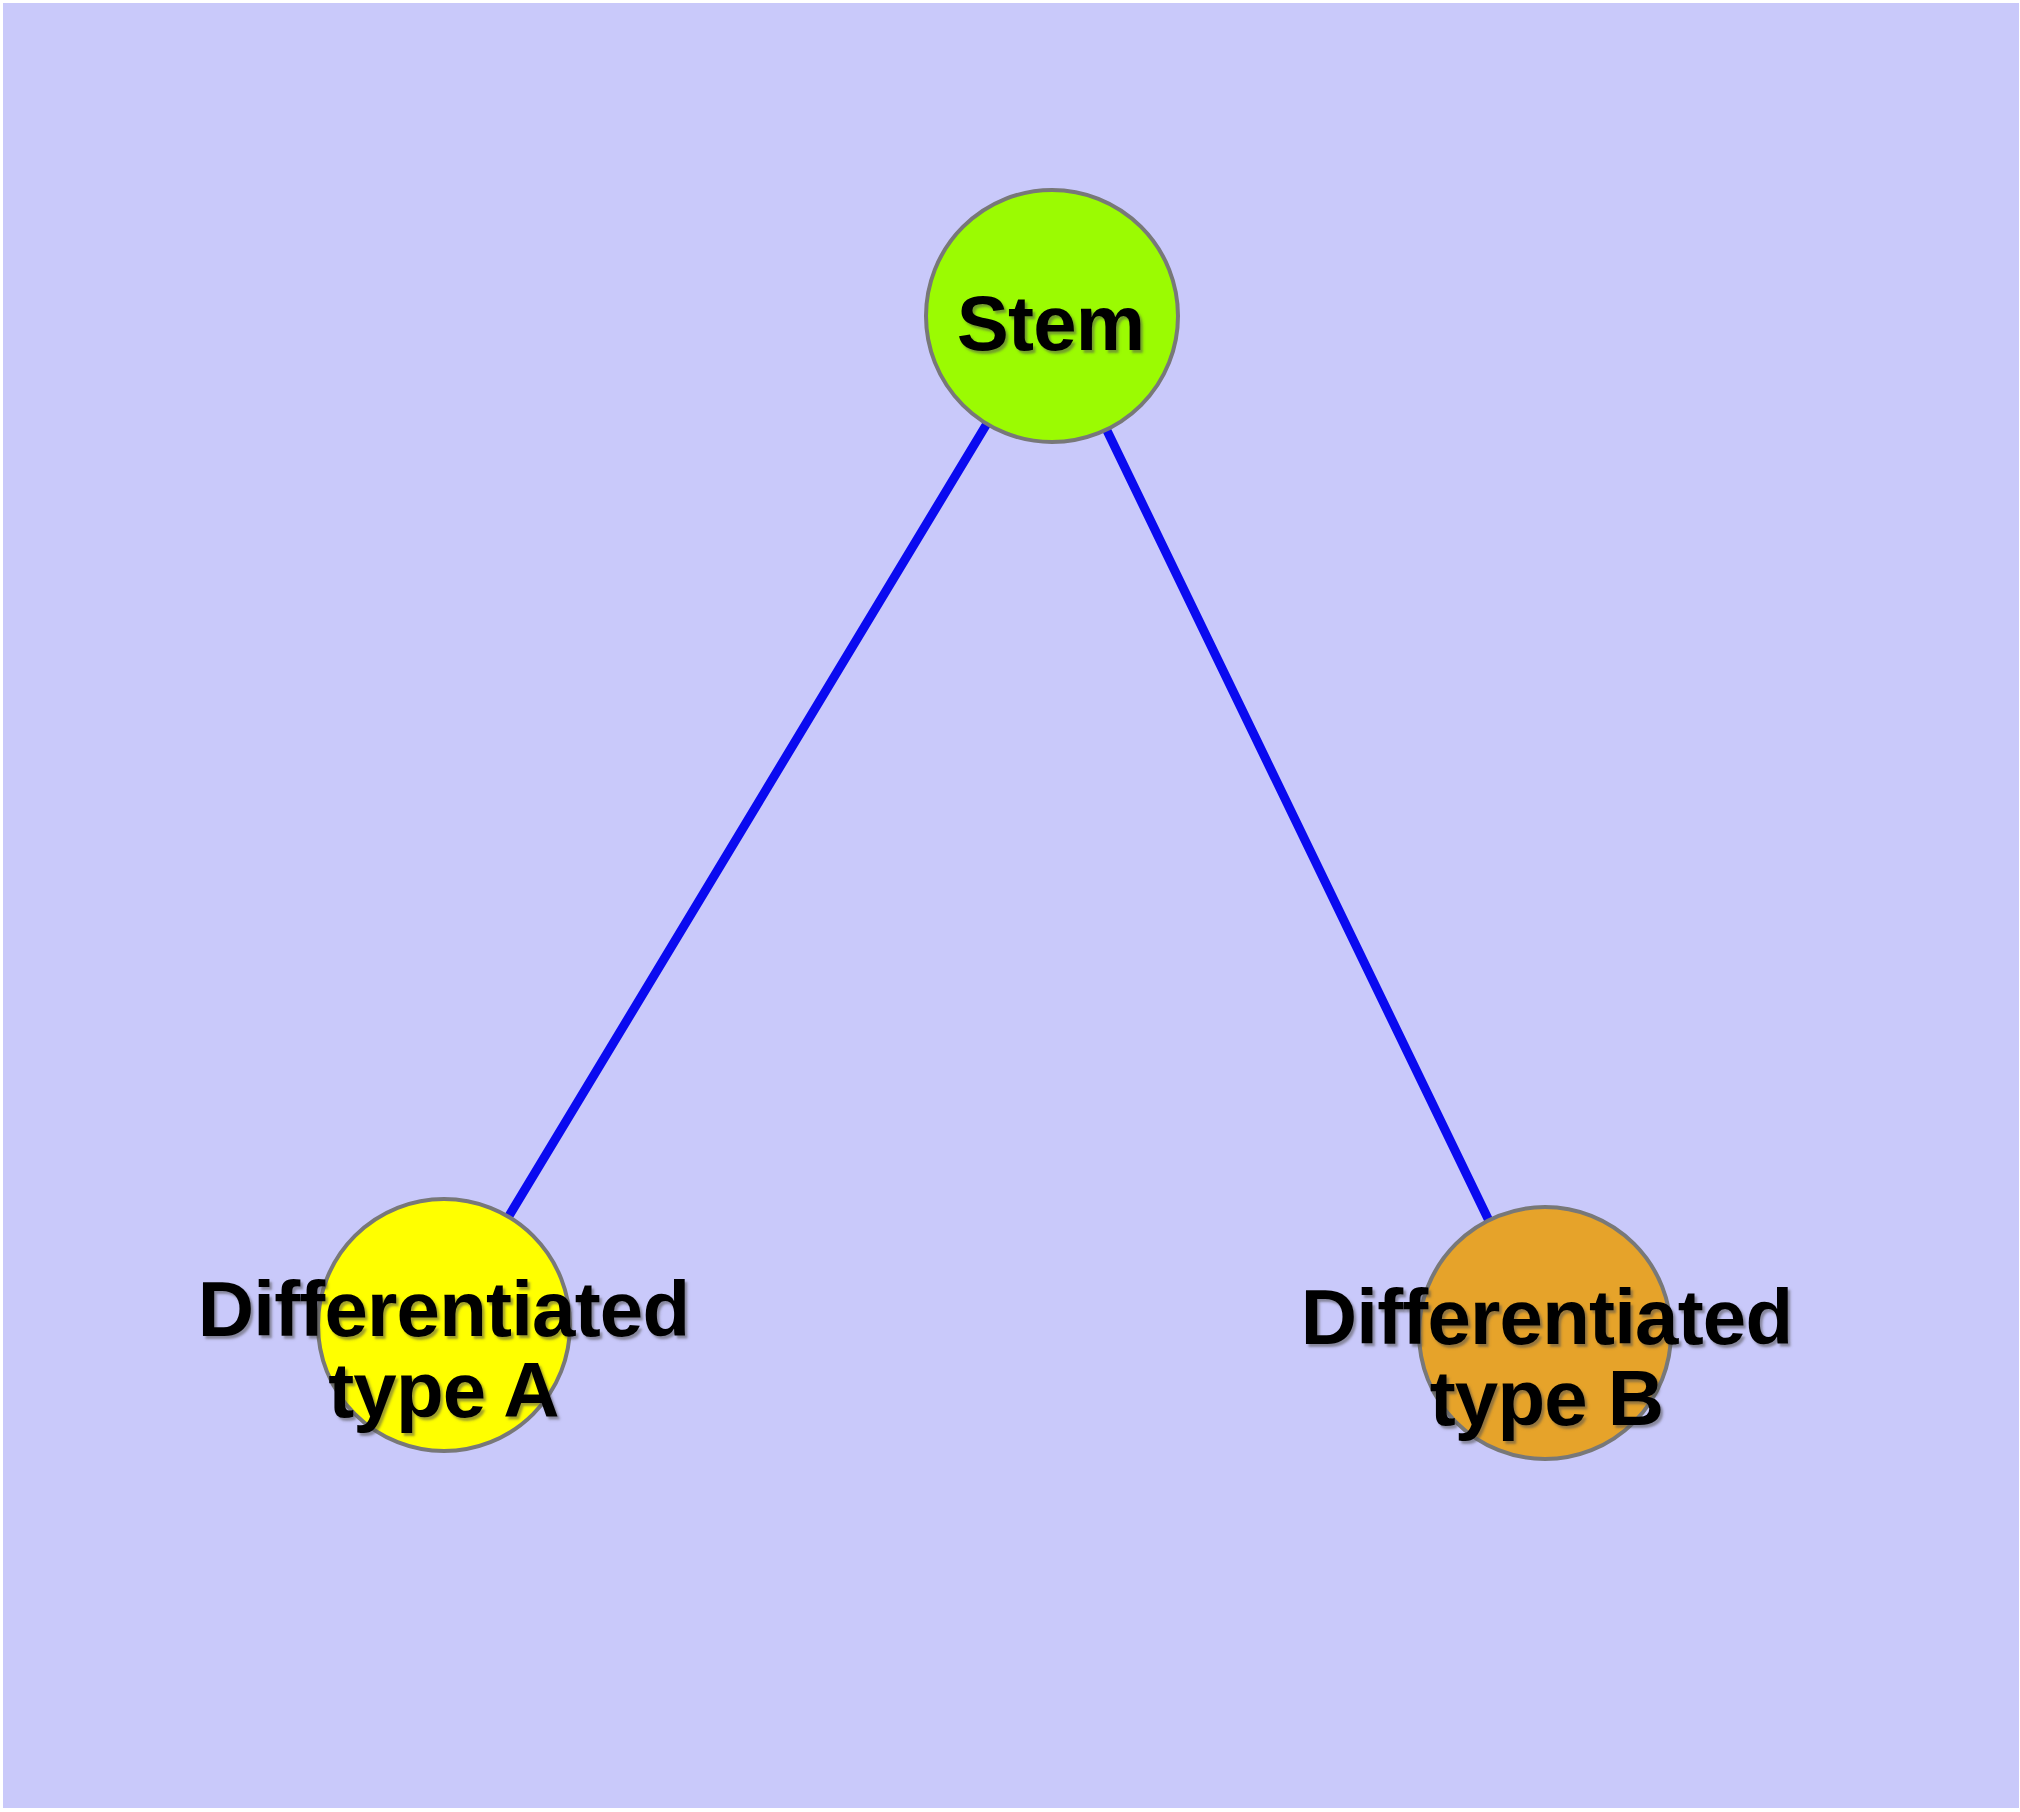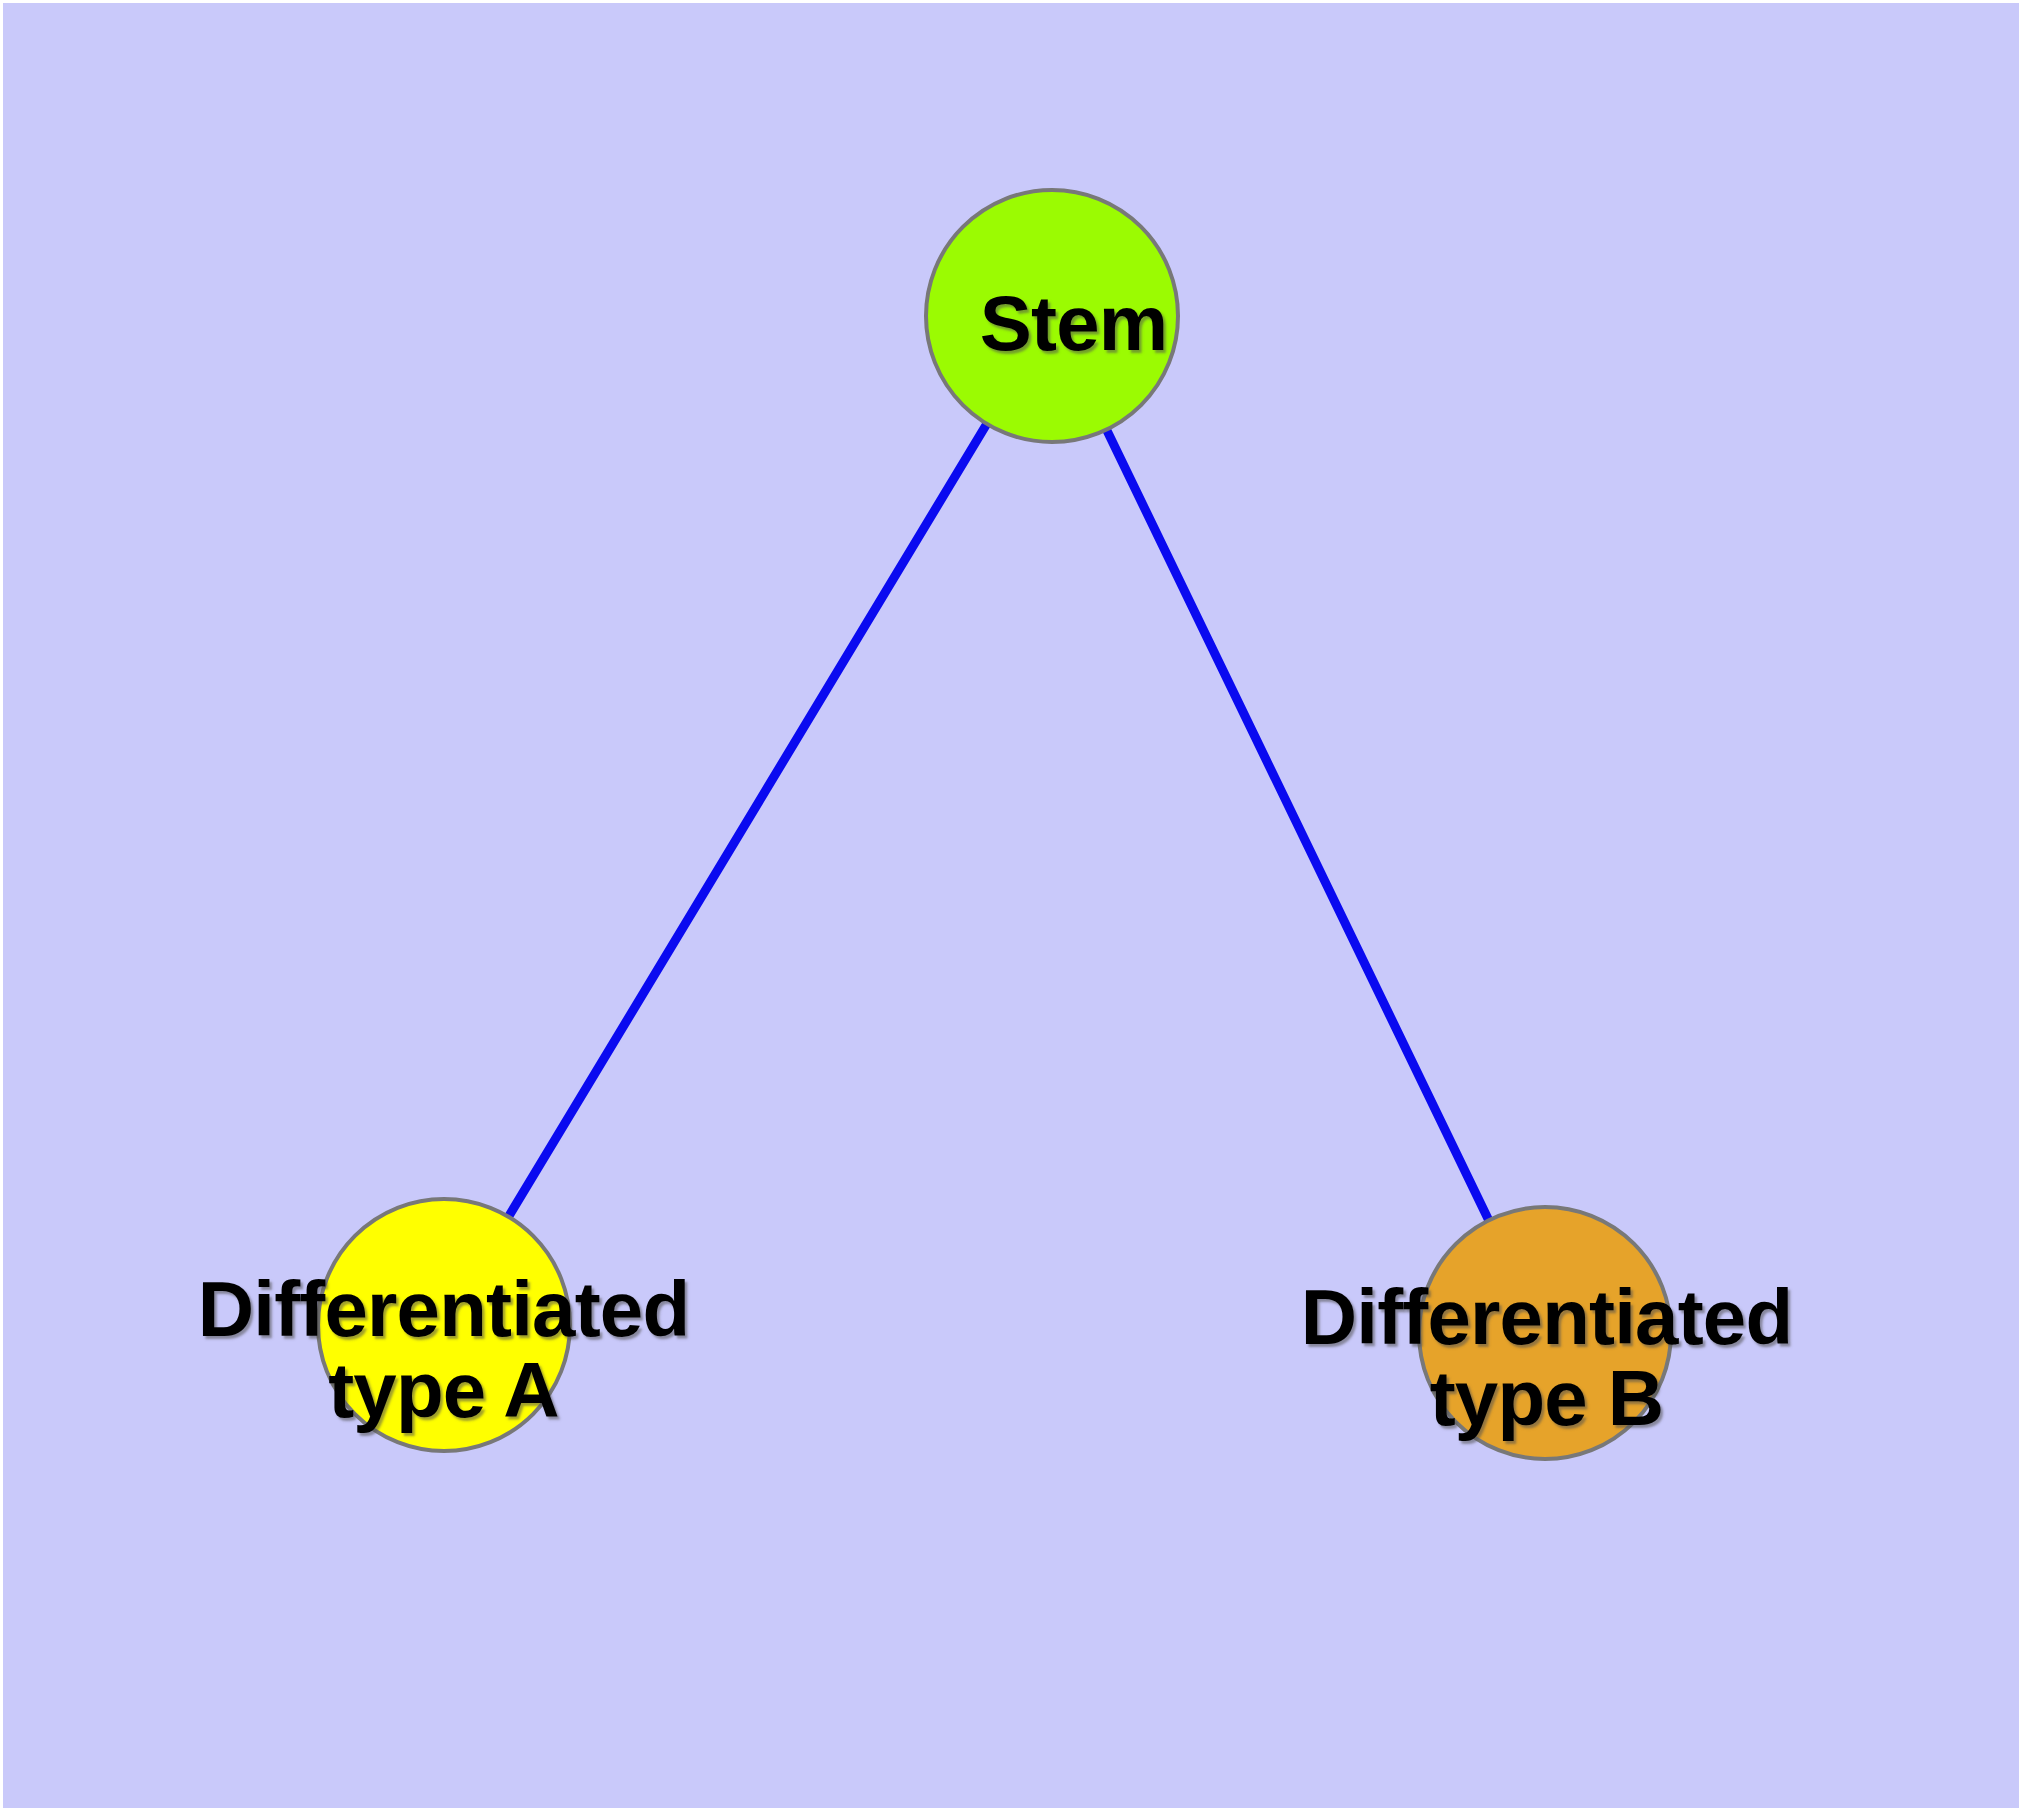--- a/index.html
+++ b/index.html
@@ -58,21 +58,21 @@
     transform: translate(-50%, -50%);
     font-size: 78px;
     font-weight: bold;
     color: #000000;
     line-height: 1.03;
     text-align: center;
     white-space: pre-line;
     letter-spacing: -0.8px;
     text-shadow: 2.5px 3.4px 2.5px rgba(80, 80, 80, 0.55);
   }
-  .node-label.stem-label   { left: 1071px; top: 320px;  }
+  .node-label.stem-label   { left: 1048px; top: 320px;  }
   .node-label.type-a-label { left: 441px;  top: 1346px; }
   .node-label.type-b-label { left: 1544px; top: 1354px; }
 </style>
 </head>
 <body>
 
 <div class="stage">
   <div class="canvas">
 
     <div class="edge edge-a"></div>

